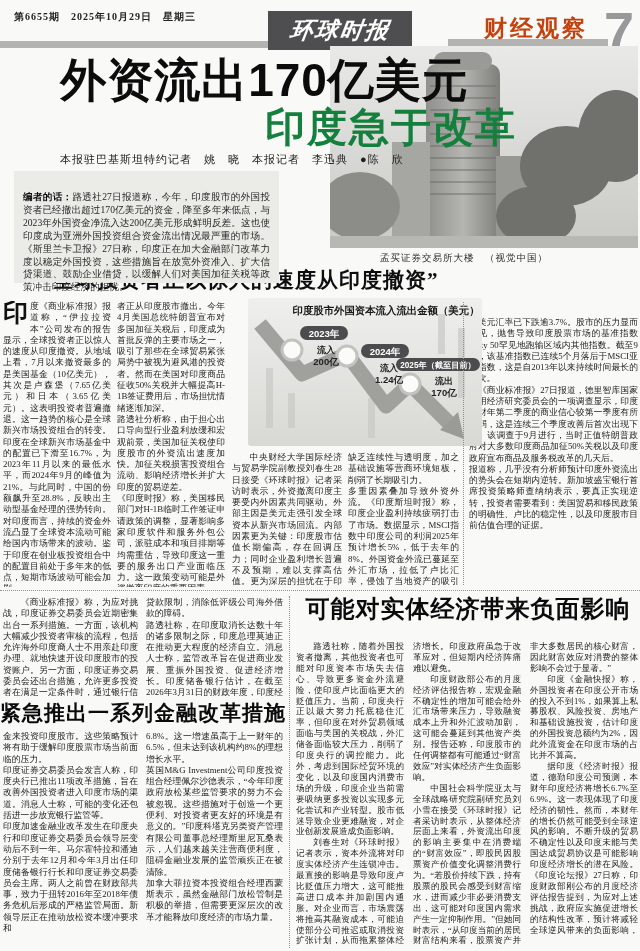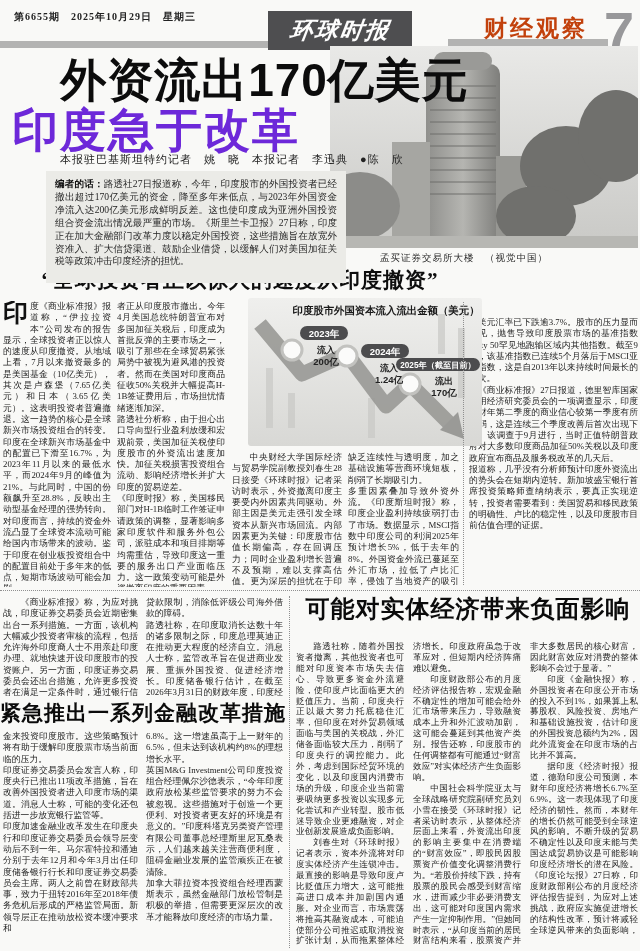--- a/index.html
+++ b/index.html
@@ -16,26 +16,26 @@
             display:flex;align-items:center;justify-content:center;}
   .masthead span{color:#fdfdfd;font-size:23px;font-weight:900;font-style:italic;
                  letter-spacing:2px;transform:skewX(-8deg);font-family:"Liberation Serif",serif;}
   .section-name{right:52px;top:13px;font-size:23px;font-weight:900;letter-spacing:3px;color:#c2410c;}
   .page-no{right:6px;top:0px;font-size:54px;font-weight:700;color:#98989a;
            font-family:"Liberation Sans",sans-serif;}
   
   .photo{left:330px;top:46px;width:308px;height:202px;}
   .headline1{left:12px;top:50px;width:505px;font-size:46px;font-weight:900;letter-spacing:1px;
              color:#0c0c0c;font-family:"Liberation Sans","DejaVu Sans",sans-serif;z-index:3;text-align:center;}
-  .headline2{left:12px;top:100px;width:505px;font-size:46px;font-weight:900;letter-spacing:2px;
-             color:#6d28d9;font-family:"Liberation Sans","DejaVu Sans",sans-serif;z-index:3;text-align:left;}
+  .headline2{left:12px;top:100px;width:505px;font-size:40px;font-weight:900;letter-spacing:2px;
+             color:#15803d;font-family:"Liberation Sans","DejaVu Sans",sans-serif;z-index:3;text-align:right;}
   .byline{left:60px;top:152px;width:420px;font-size:11px;letter-spacing:1px;color:#222;z-index:3;}
-  .note-box{left:14px;top:171px;width:300px;height:112px;background:#ebebe7;z-index:3;
-            padding:7px 9px;box-sizing:border-box;font-size:9.6px;line-height:12.9px;
-            text-align:justify;color:#262626;margin-left:32px;}
+  .note-box{left:14px;top:171px;width:265px;height:112px;background:#ebebe7;z-index:3;
+            padding:20px 9px;box-sizing:border-box;font-size:9.6px;line-height:12.9px;
+            text-align:justify;color:#262626;}
   .note-box b{color:#111;}
   .caption{left:380px;top:252px;width:230px;font-size:9.5px;color:#2a2a2a;letter-spacing:1px;}
   .quote{left:14px;top:266px;width:452px;font-size:21px;font-weight:900;text-align:center;
          letter-spacing:1px;color:#0e0e0e;}
   
   .bodytext{font-size:8.8px;line-height:11.3px;text-align:justify;overflow:hidden;
             white-space:pre-line;color:#1d1d1d;}
   .c1{left:3px;top:301px;width:108px;height:286px;}
   .c2{left:117px;top:301px;width:108px;height:286px;}
   .c3{left:232px;top:452px;width:110px;height:135px;}

